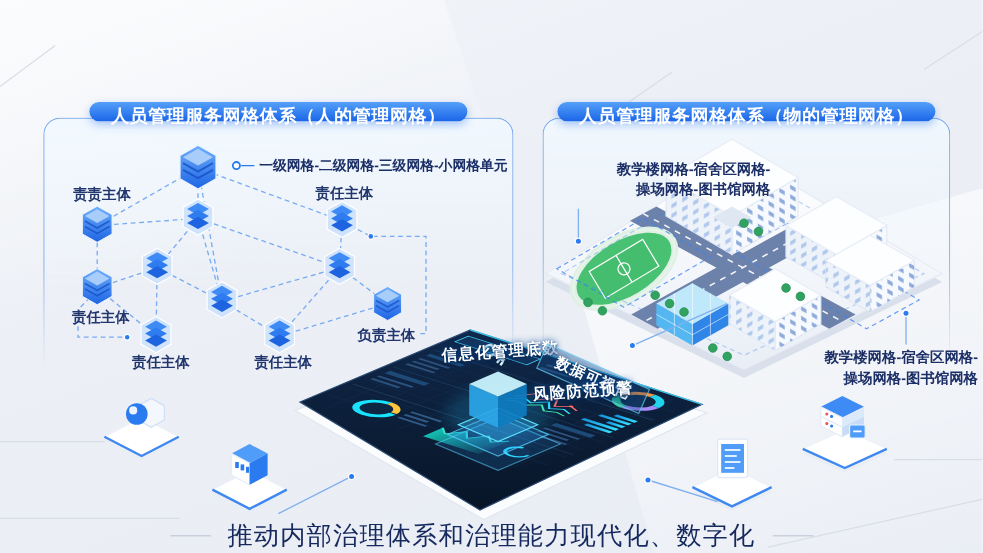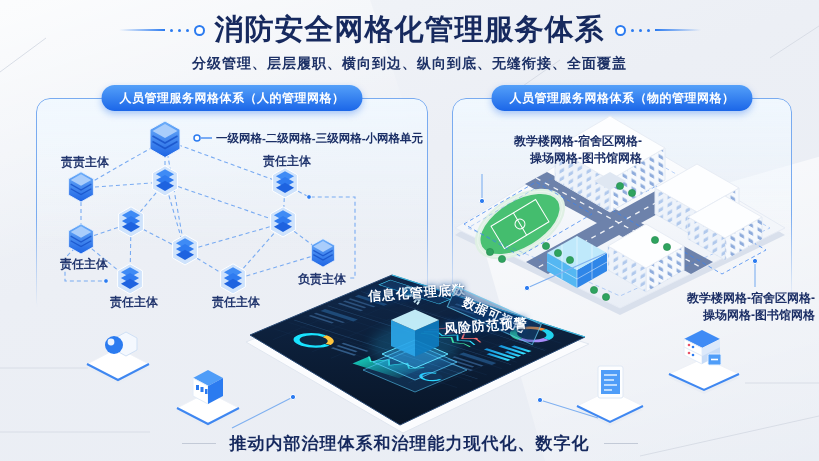--- a/index.html
+++ b/index.html
@@ -24,76 +24,56 @@
   .subtitle{margin-top:5px;font-size:14px;font-weight:bold;color:#1d3166;letter-spacing:1px;}
 
   
   .card{position:absolute;border-radius:14px;z-index:1;}
   .card::before{content:"";position:absolute;inset:0;border:1.5px solid #79abf0;border-radius:14px;
       background:linear-gradient(180deg,rgba(240,248,255,.9),rgba(240,248,255,0) 70%);
       -webkit-mask-image:linear-gradient(180deg,#000 55%,transparent 96%);
       mask-image:linear-gradient(180deg,#000 55%,transparent 96%);}
   .card-left{left:36px;top:98px;width:392px;height:218px;}
   .card-right{left:452px;top:98px;width:340px;height:212px;}
-  .pill{position:absolute;top:-13px;left:50%;transform:translateX(-50%);height:26px;line-height:26px;
+  .pill{position:absolute;top:-13px;left:50%;transform:translateX(-50%);height:16px;line-height:26px;
         padding:0 18px;border-radius:14px;white-space:nowrap;
         background:linear-gradient(180deg,#54a0f9,#1b66e8);
-        color:#fff;font-size:12px;font-weight:bold;letter-spacing:.5px;
+        color:#fff;font-size:15px;font-weight:bold;letter-spacing:.5px;
         box-shadow:0 3px 7px rgba(27,102,232,.35);z-index:6;}
 
   .abs{position:absolute;}
   svg{display:block;}
 
   
   .dash-label{position:absolute;color:#fff;font-weight:bold;font-size:13px;letter-spacing:1px;
       text-shadow:0 0 6px rgba(10,80,160,.95),0 1px 2px rgba(0,20,50,.9);z-index:7;white-space:nowrap;}
   .dash-label.framed{border:1px solid rgba(110,220,255,.65);background:rgba(25,80,140,.35);
       padding:2px 12px;transform:rotate(24deg);transform-origin:left top;font-size:12.5px;}
 
   
   .annot{position:absolute;font-size:12px;font-weight:bold;color:#1c2f66;line-height:17px;
          text-align:right;z-index:7;white-space:nowrap;}
 
   
   .footer{position:absolute;left:0;top:432px;width:819px;display:flex;align-items:center;
           justify-content:center;gap:14px;z-index:7;}
   .footer .fline{width:34px;height:1px;background:#c3cad7;}
-  .caption{font-size:17px;font-weight:bold;color:#16295e;letter-spacing:1px;}
+  .caption{font-size:21px;font-weight:normal;color:#16295e;letter-spacing:1px;}
 </style>
 </head>
 <body>
 
 <div class="stage">
   <div class="sheet s1"></div>
   <div class="sheet s2"></div>
 
   <svg class="abs" style="left:0;top:0;z-index:0;" width="819" height="461" viewBox="0 0 819 461">
     <path d="M0,368 H88 M745,383 H819 M0,432 H150 M640,456 L819,416 M0,72 L46,38 M770,58 L819,26 M520,88 L560,60" stroke="#d8dde6" stroke-width="1" fill="none"></path>
   </svg>
 
-  <div class="header">
-    <div class="title-row">
-      <span class="deco left">
-        <span class="bar"></span>
-          <span class="dot"></span>
-          <span class="dot"></span>
-          <span class="dot"></span>
-          <span class="ring"></span>
-      </span>
-      <h1 class="page-title">消防安全网格化管理服务体系</h1>
-      <span class="deco right">
-        <span class="ring"></span>
-          <span class="dot"></span>
-          <span class="dot"></span>
-          <span class="dot"></span>
-          <span class="bar"></span>
-      </span>
-    </div>
-    <div class="subtitle">分级管理、层层履职、横向到边、纵向到底、无缝衔接、全面覆盖</div>
-  </div>
 
   <section class="card card-left">
     <div class="pill">人员管理服务网格体系（人的管理网格）</div>
   </section>
 
   <svg class="abs" style="left:30px;top:118px;z-index:2;" width="400" height="200" viewBox="0 0 400 200">
     <defs>
       <linearGradient id="gA" x1="0" y1="0" x2="0" y2="1">
         <stop offset="0" stop-color="#6fb0fa"></stop>
           <stop offset="1" stop-color="#1d64e4"></stop>

